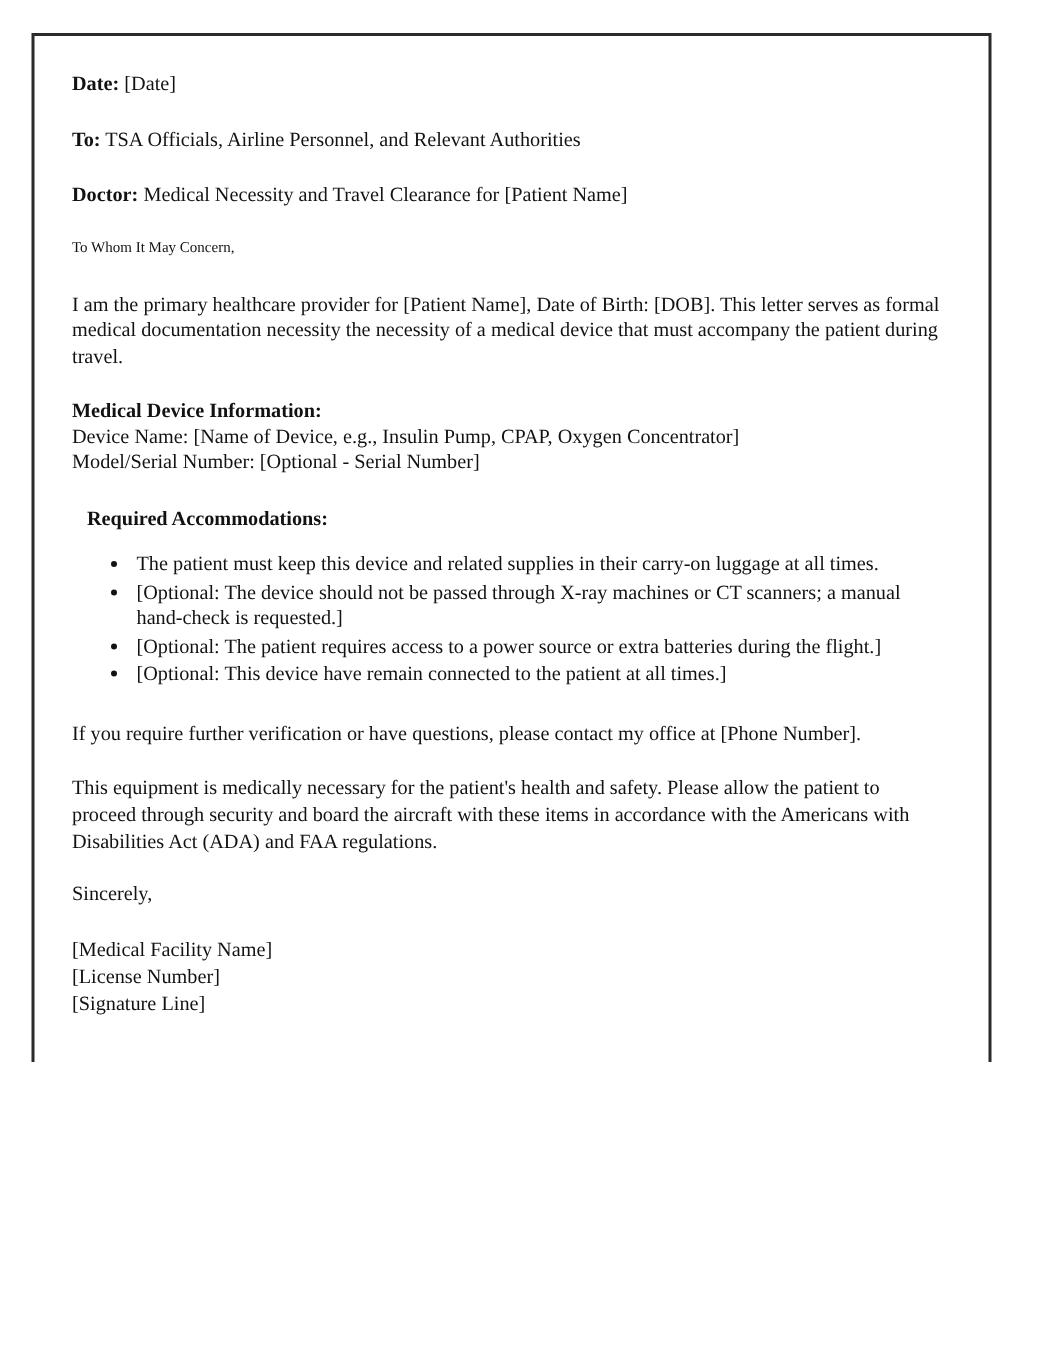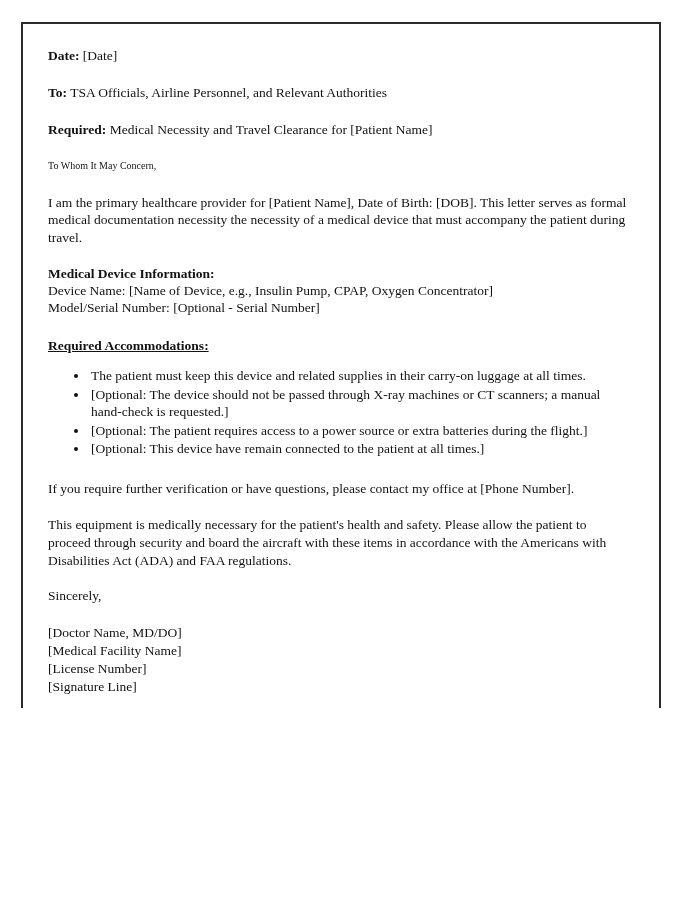--- a/index.html
+++ b/index.html
@@ -67,22 +67,21 @@
     line-height: 1.26;
     margin: 0;
   }
   .device-block {
     margin: 0 0 21px 0;
   }
   .accom-heading {
     font-size: 13.5px;
     font-weight: bold;
     line-height: 1.26;
-    margin: 0 0 13px 0;
-    text-decoration: underline;
+    margin: 0 0 13px 10px;
   }
   ul.accom-list {
     list-style: disc outside;
     margin: 0 0 22px 0;
     padding: 0 0 0 41px;
   }
   ul.accom-list li {
     font-size: 13.5px;
     line-height: 1.30;
     margin: 0 0 1px 0;
@@ -106,21 +105,21 @@
 <body>
 
 <div class="page">
   <div class="letter-frame">
     <div class="letter-body">
 
       <p class="hdr-line"><span class="lbl">Date:</span> <span>[Date]</span></p>
 
       <p class="hdr-line"><span class="lbl">To:</span> <span>TSA Officials, Airline Personnel, and Relevant Authorities</span></p>
 
-      <p class="hdr-line"><span class="lbl">Required:</span> <span>Medical Necessity and Travel Clearance for [Patient Name]</span></p>
+      <p class="hdr-line"><span class="lbl">Doctor:</span> <span>Medical Necessity and Travel Clearance for [Patient Name]</span></p>
 
       <p class="salutation">To Whom It May Concern,</p>
 
       <p class="para">I am the primary healthcare provider for [Patient Name], Date of Birth: [DOB]. This letter serves as formal medical documentation necessity the necessity of a medical device that must accompany the patient during travel.</p>
 
       <div class="device-block">
         <p class="block-heading">Medical Device Information:</p>
         <p class="block-line">Device Name: [Name of Device, e.g., Insulin Pump, CPAP, Oxygen Concentrator]</p>
         <p class="block-line">Model/Serial Number: [Optional - Serial Number]</p>
       </div>
@@ -134,21 +133,20 @@
         <li>[Optional: This device have remain connected to the patient at all times.]</li>
       </ul>
 
       <p class="para">If you require further verification or have questions, please contact my office at [Phone Number].</p>
 
       <p class="para">This equipment is medically necessary for the patient's health and safety. Please allow the patient to proceed through security and board the aircraft with these items in accordance with the Americans with Disabilities Act (ADA) and FAA regulations.</p>
 
       <p class="closing">Sincerely,</p>
 
       <div class="sig-block">
-        <p class="sig-line">[Doctor Name, MD/DO]</p>
         <p class="sig-line">[Medical Facility Name]</p>
         <p class="sig-line">[License Number]</p>
         <p class="sig-line">[Signature Line]</p>
       </div>
 
     </div>
   </div>
 </div>
 
 </body></html>

